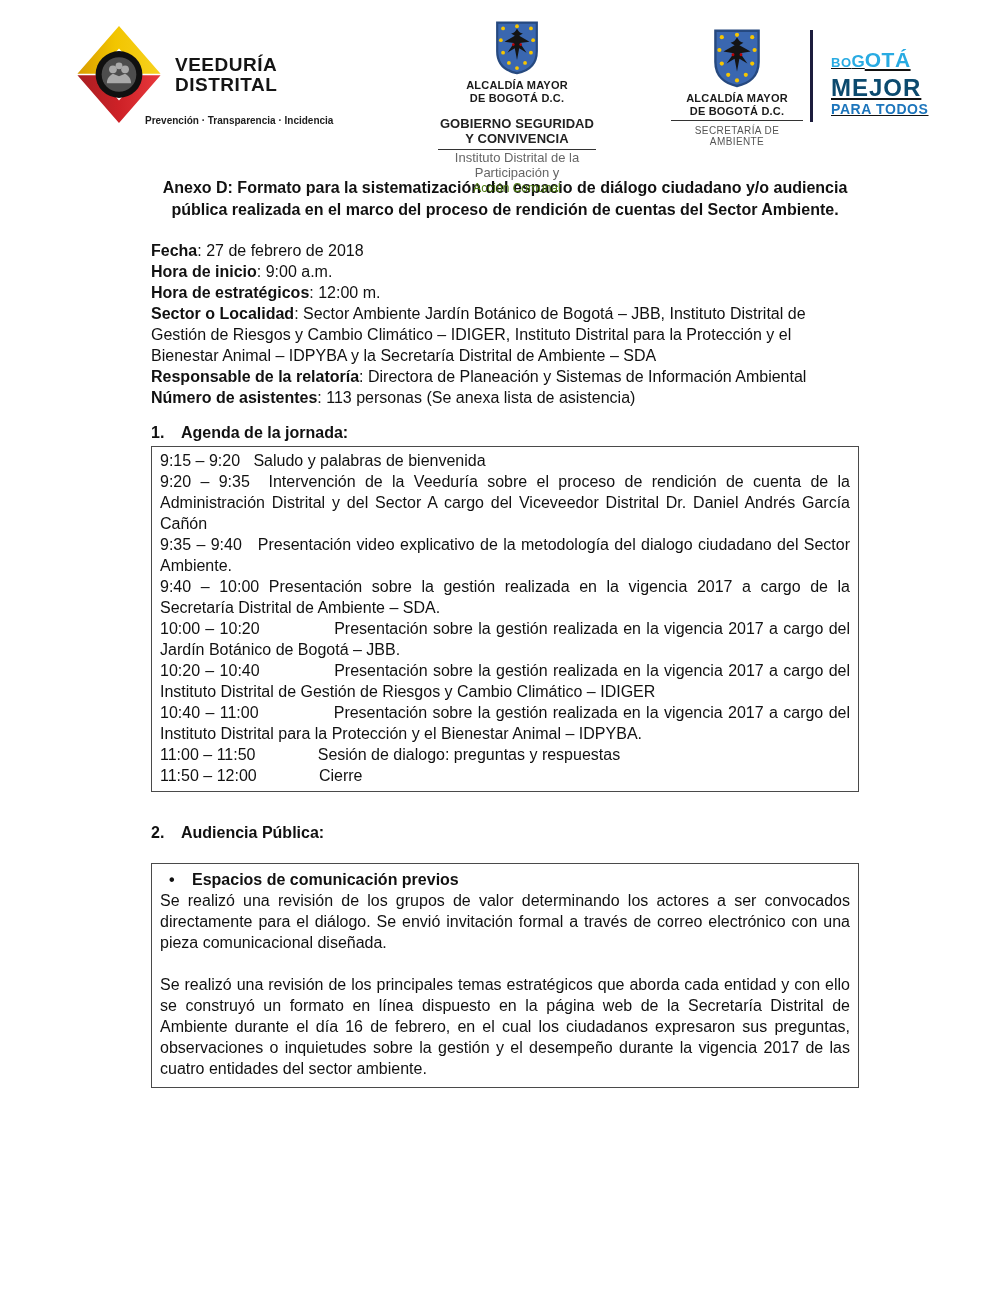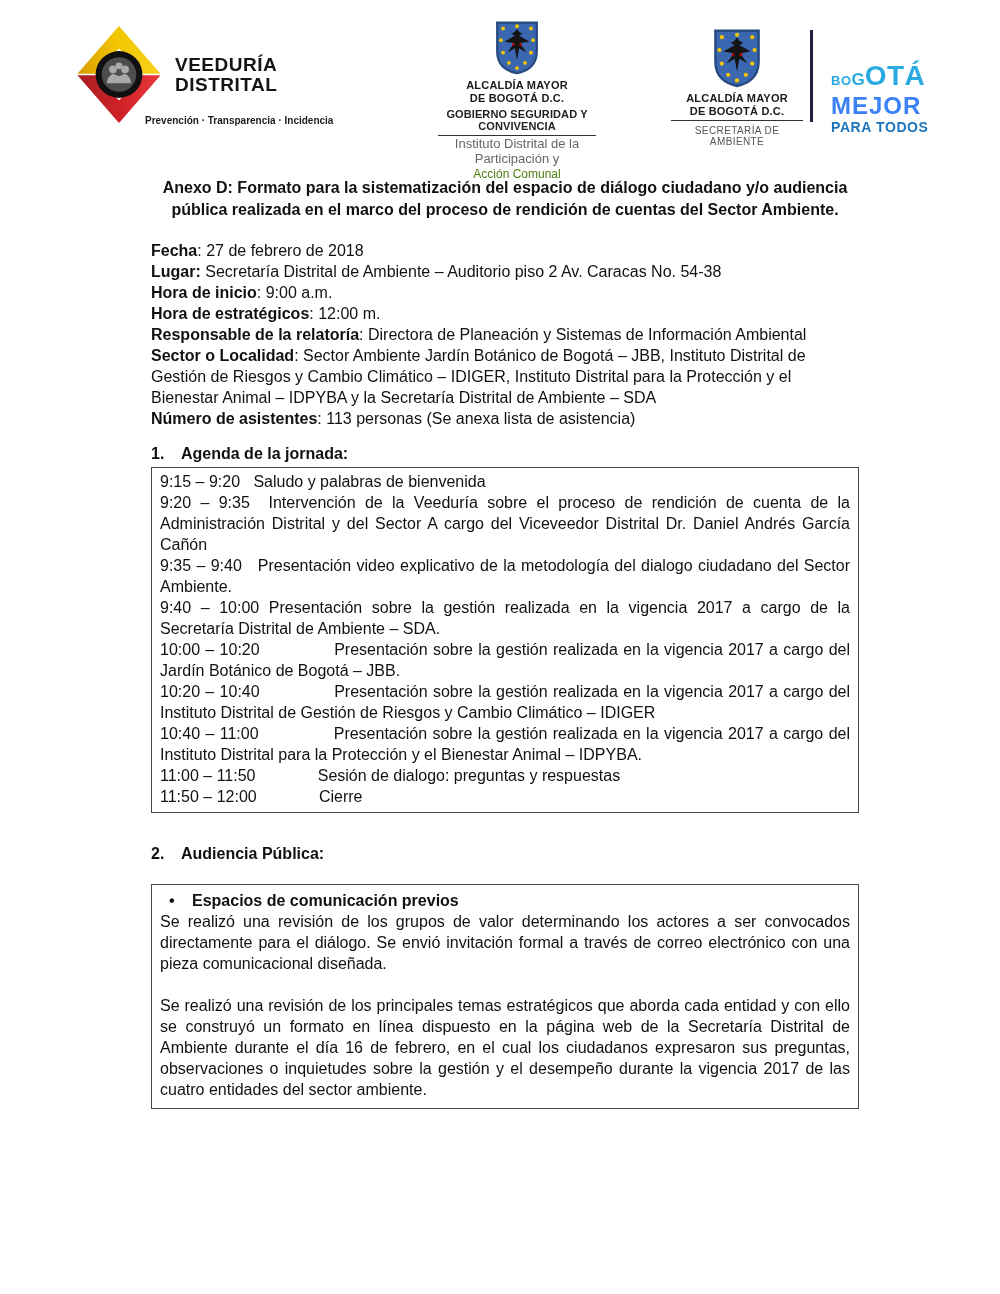--- a/index.html
+++ b/index.html
@@ -6,33 +6,33 @@
   .page{position:relative;width:974px;height:1294px;margin:0 auto;background:#fff;
         font-family:"Liberation Sans","DejaVu Sans",sans-serif;color:#111;overflow:hidden;}
   
   .header{position:relative;height:150px;}
   .veeduria{position:absolute;left:62px;top:26px;}
   .v-row{display:flex;align-items:center;gap:12px;}
   .v-names{font-weight:bold;font-size:19px;line-height:20px;letter-spacing:.5px;color:#151515;}
   .v-tagline{font-size:10px;font-weight:600;color:#1c1c1c;margin-top:-8px;margin-left:70px;white-space:nowrap;}
   .idpac{position:absolute;left:425px;top:20px;width:158px;text-align:center;}
   .alc-line{font-weight:bold;font-size:11px;line-height:12.5px;letter-spacing:.2px;color:#1a1a1a;}
-  .gob{font-weight:bold;font-size:11px;letter-spacing:.1px;color:#222;margin-top:4px;padding-bottom:3px;border-bottom:1.5px solid #333;}
+  .gob{font-weight:bold;font-size:13px;letter-spacing:.1px;color:#222;margin-top:12px;padding-bottom:3px;border-bottom:1.5px solid #333;}
   .inst{font-size:13px;color:#666;margin-top:0;}
   .accion{font-size:12px;color:#4d7c0f;margin-top:1px;}
   .ambiente{position:absolute;left:658px;top:28px;width:132px;text-align:center;}
   .amb-rule{border-bottom:1.5px solid #333;margin-top:3px;}
   .sec-amb{font-size:10px;letter-spacing:.4px;color:#555;margin-top:4px;}
   .vbar{position:absolute;left:797px;top:30px;width:3px;height:92px;background:#1d1d3d;}
-  .bmpt{position:absolute;left:818px;top:64px;width:140px;}
+  .bmpt{position:absolute;left:818px;top:48px;width:140px;text-decoration:underline;}
   .b1{display:flex;align-items:baseline;color:#29ABE2;font-weight:800;line-height:24px;}
   .b1 .s1{font-size:13px;letter-spacing:.5px;}
   .b1 .s2{font-size:17px;}
-  .b1 .s3{font-size:28px;letter-spacing:.5px;}
-  .b2{color:#3b82f6;font-size:24px;font-weight:800;letter-spacing:1px;line-height:25px;}
+  .b1 .s3{font-size:21px;letter-spacing:.5px;}
+  .b2{color:#0c4a6e;font-size:24px;font-weight:800;letter-spacing:1px;line-height:25px;}
   .b3{color:#1C75BC;font-size:14px;font-weight:800;letter-spacing:.6px;line-height:18px;}
   
   .main{padding:0 128px 4px 138px;}
   .title{max-width:700px;margin:27px auto 0;text-align:center;font-weight:bold;font-size:16px;line-height:21.5px;}
   .meta{margin-top:20px;width:695px;font-size:16px;line-height:21px;}
   .meta p{margin:0;}
   .sec-heading{display:flex;margin-top:14px;font-weight:bold;font-size:16px;line-height:21px;}
   .sec-num{width:30px;flex:none;}
   .box{border:1px solid #4a4a4a;margin-top:3px;padding:3px 8px 5px 8px;font-size:16px;line-height:21px;}
   .box p{margin:0;text-align:justify;}
@@ -141,25 +141,24 @@
       <div class="b3">PARA TODOS</div>
     </div>
   </header>
 
   <div class="main">
 
     <div class="title">Anexo D: Formato para la sistematización del espacio de diálogo ciudadano y/o audiencia pública realizada en el marco del proceso de rendición de cuentas del Sector Ambiente.</div>
 
     <div class="meta">
       <p><b>Fecha</b><span>: 27 de febrero de 2018</span></p>
-      <p><b>Lugar:</b><span> Secretaría Distrital de Ambiente – Auditorio piso 2 Av. Caracas No. 54-38</span></p>
       <p><b>Hora de inicio</b><span>: 9:00 a.m.</span></p>
       <p><b>Hora de estratégicos</b><span>: 12:00 m.</span></p>
+      <p><b>Sector o Localidad</b><span>: Sector Ambiente Jardín Botánico de Bogotá – JBB, Instituto Distrital de Gestión de Riesgos y Cambio Climático – IDIGER, Instituto Distrital para la Protección y el Bienestar Animal – IDPYBA y la Secretaría Distrital de Ambiente – SDA</span></p>
       <p><b>Responsable de la relatoría</b><span>: Directora de Planeación y Sistemas de Información Ambiental</span></p>
-      <p><b>Sector o Localidad</b><span>: Sector Ambiente Jardín Botánico de Bogotá – JBB, Instituto Distrital de Gestión de Riesgos y Cambio Climático – IDIGER, Instituto Distrital para la Protección y el Bienestar Animal – IDPYBA y la Secretaría Distrital de Ambiente – SDA</span></p>
       <p><b>Número de asistentes</b><span>: 113 personas (Se anexa lista de asistencia)</span></p>
     </div>
 
     <div class="sec-heading">
       <span class="sec-num">1.</span>
       <span>Agenda de la jornada:</span>
     </div>
 
     <div class="box">
       <p>9:15 – 9:20&nbsp;&nbsp; Saludo y palabras de bienvenida</p>

